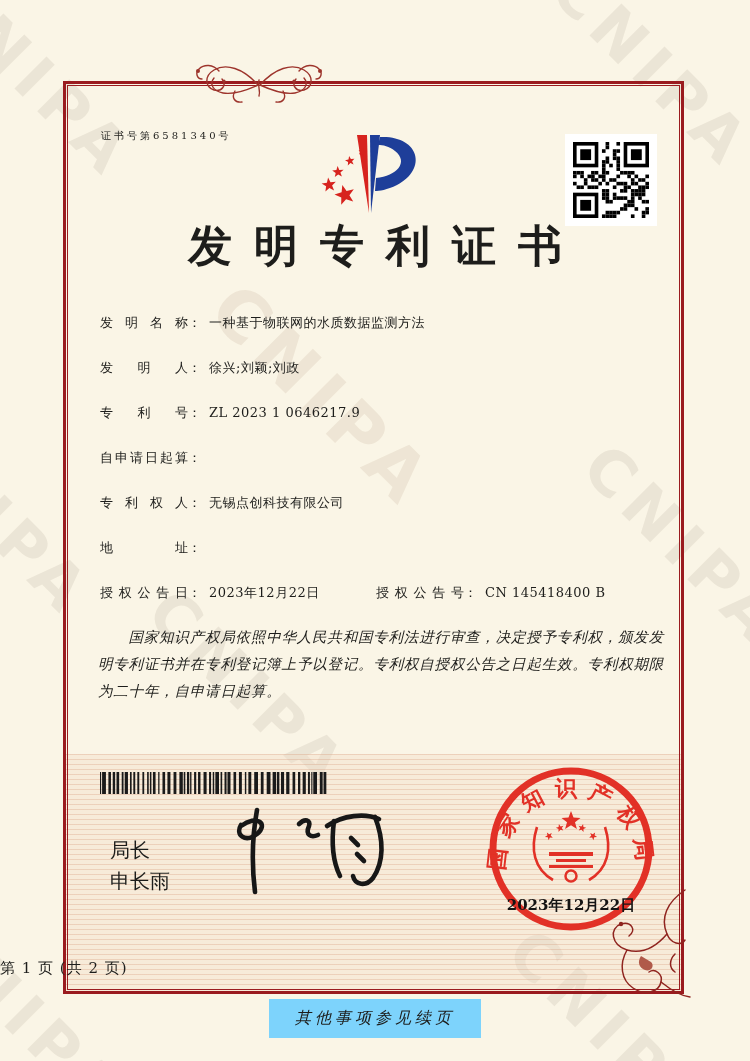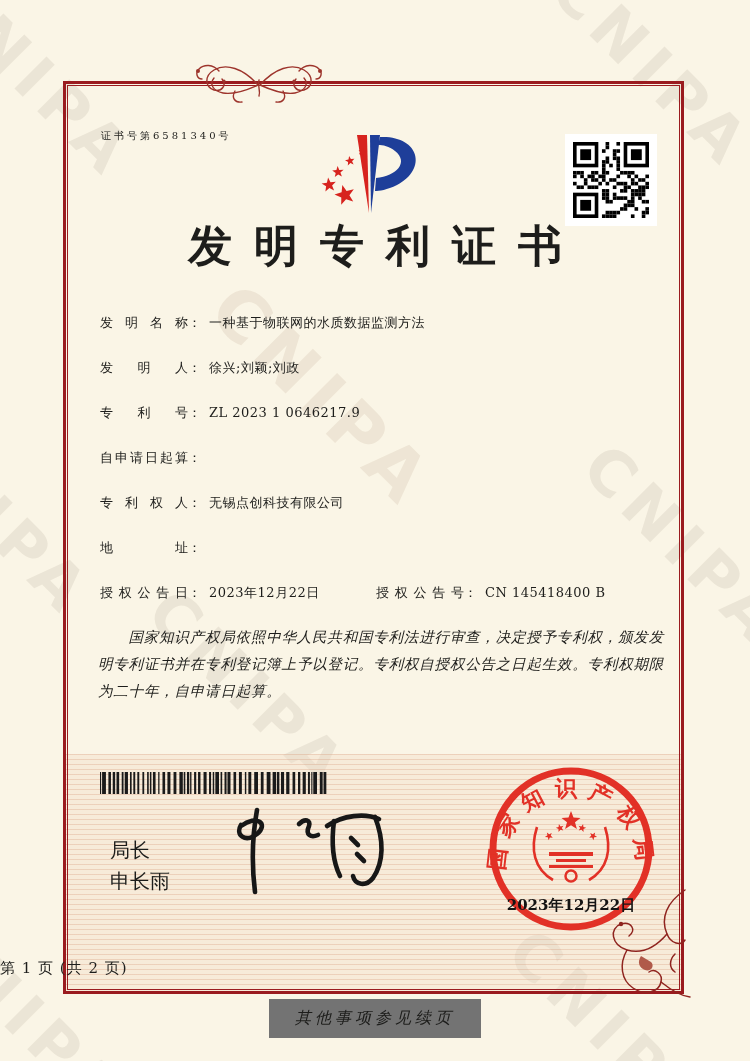--- a/index.html
+++ b/index.html
@@ -36,21 +36,21 @@
   .pair-left{flex:0 0 276px;}
   .paras{position:absolute;left:98px;top:624px;width:580px;font-size:14.5px;line-height:27px;
          font-style:italic;letter-spacing:0.8px;}
   .para{text-indent:2.1em;margin:0 0 4px 0;}
   .barcode{position:absolute;left:100px;top:772px;}
   .director{position:absolute;left:110px;top:835px;font-family:"Liberation Sans","DejaVu Sans",sans-serif;
             font-size:20px;line-height:31px;}
   .sig{position:absolute;left:205px;top:798px;}
   .seal{position:absolute;left:479px;top:757px;}
   .page-no{position:absolute;left:0;right:0;top:959px;text-align:left;font-size:15px;letter-spacing:1px;}
-  .note{position:absolute;left:50%;top:999px;transform:translateX(-50%);background:#737373;
+  .note{position:absolute;left:50%;top:999px;transform:translateX(-50%);background:#7dd3fc;
         padding:9px 26px;font-size:16px;font-style:italic;letter-spacing:4px;white-space:nowrap;}
   .flourish-top{position:absolute;left:183px;top:58px;}
   .flourish-corner{position:absolute;left:597px;top:884px;}
 </style>
 </head>
 <body>
 
 <div class="page">
 
   <div class="wm" style="left:-30px;top:-38px;">CNIPA</div>

